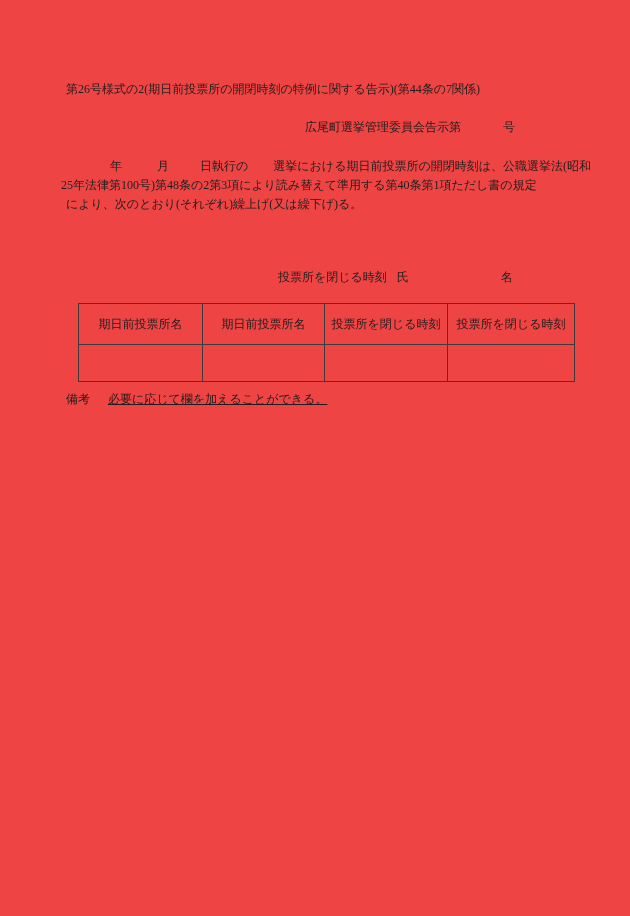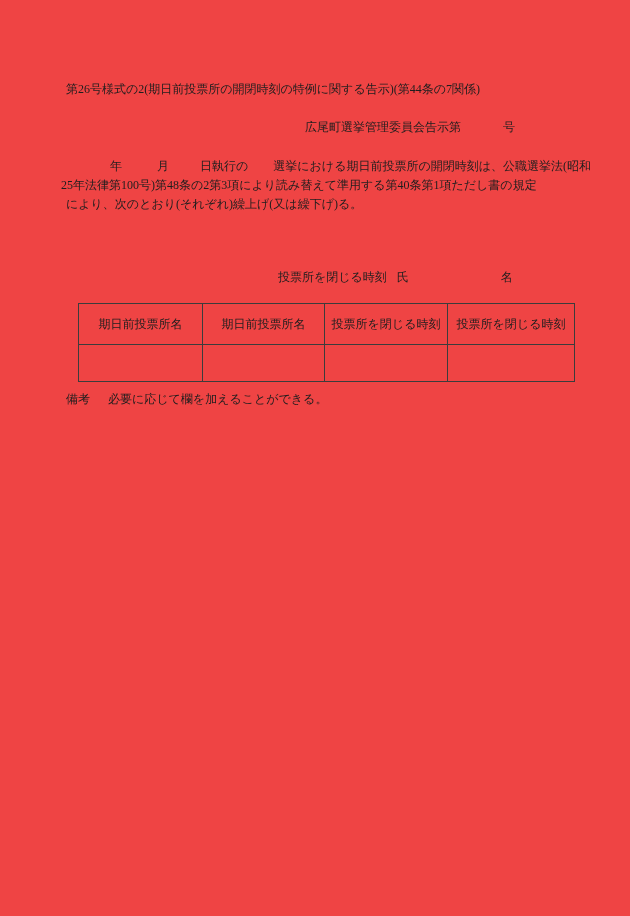--- a/index.html
+++ b/index.html
@@ -59,21 +59,21 @@
     overflow: hidden;
   }
   .schedule-table .hdr-row td { height: 40px; }
   .schedule-table .data-row td { height: 36px; }
   .col1 { width: 119px; }
   .col2 { width: 117px; }
   .col3 { width: 118px; }
   .col4 { width: 122px; }
 
   .remarks-line { left: 66px; top: 392px; }
-  .remarks-text { display: inline-block; margin-left: 18px; }
+  .remarks-text { display: inline-block; margin-left: 18px; text-decoration: underline; }
 </style>
 </head>
 <body>
 
 <div class="page">
 
   <div class="abs title-line">第26号様式の2(期日前投票所の開閉時刻の特例に関する告示)(第44条の7関係)</div>
 
   <div class="abs body-line1">
     <span class="b1-year">年</span><span class="b1-month">月</span><span class="b1-day">日執行の</span><span class="b1-rest">選挙における期日前投票所の開閉時刻は、公職選挙法(昭和</span>

